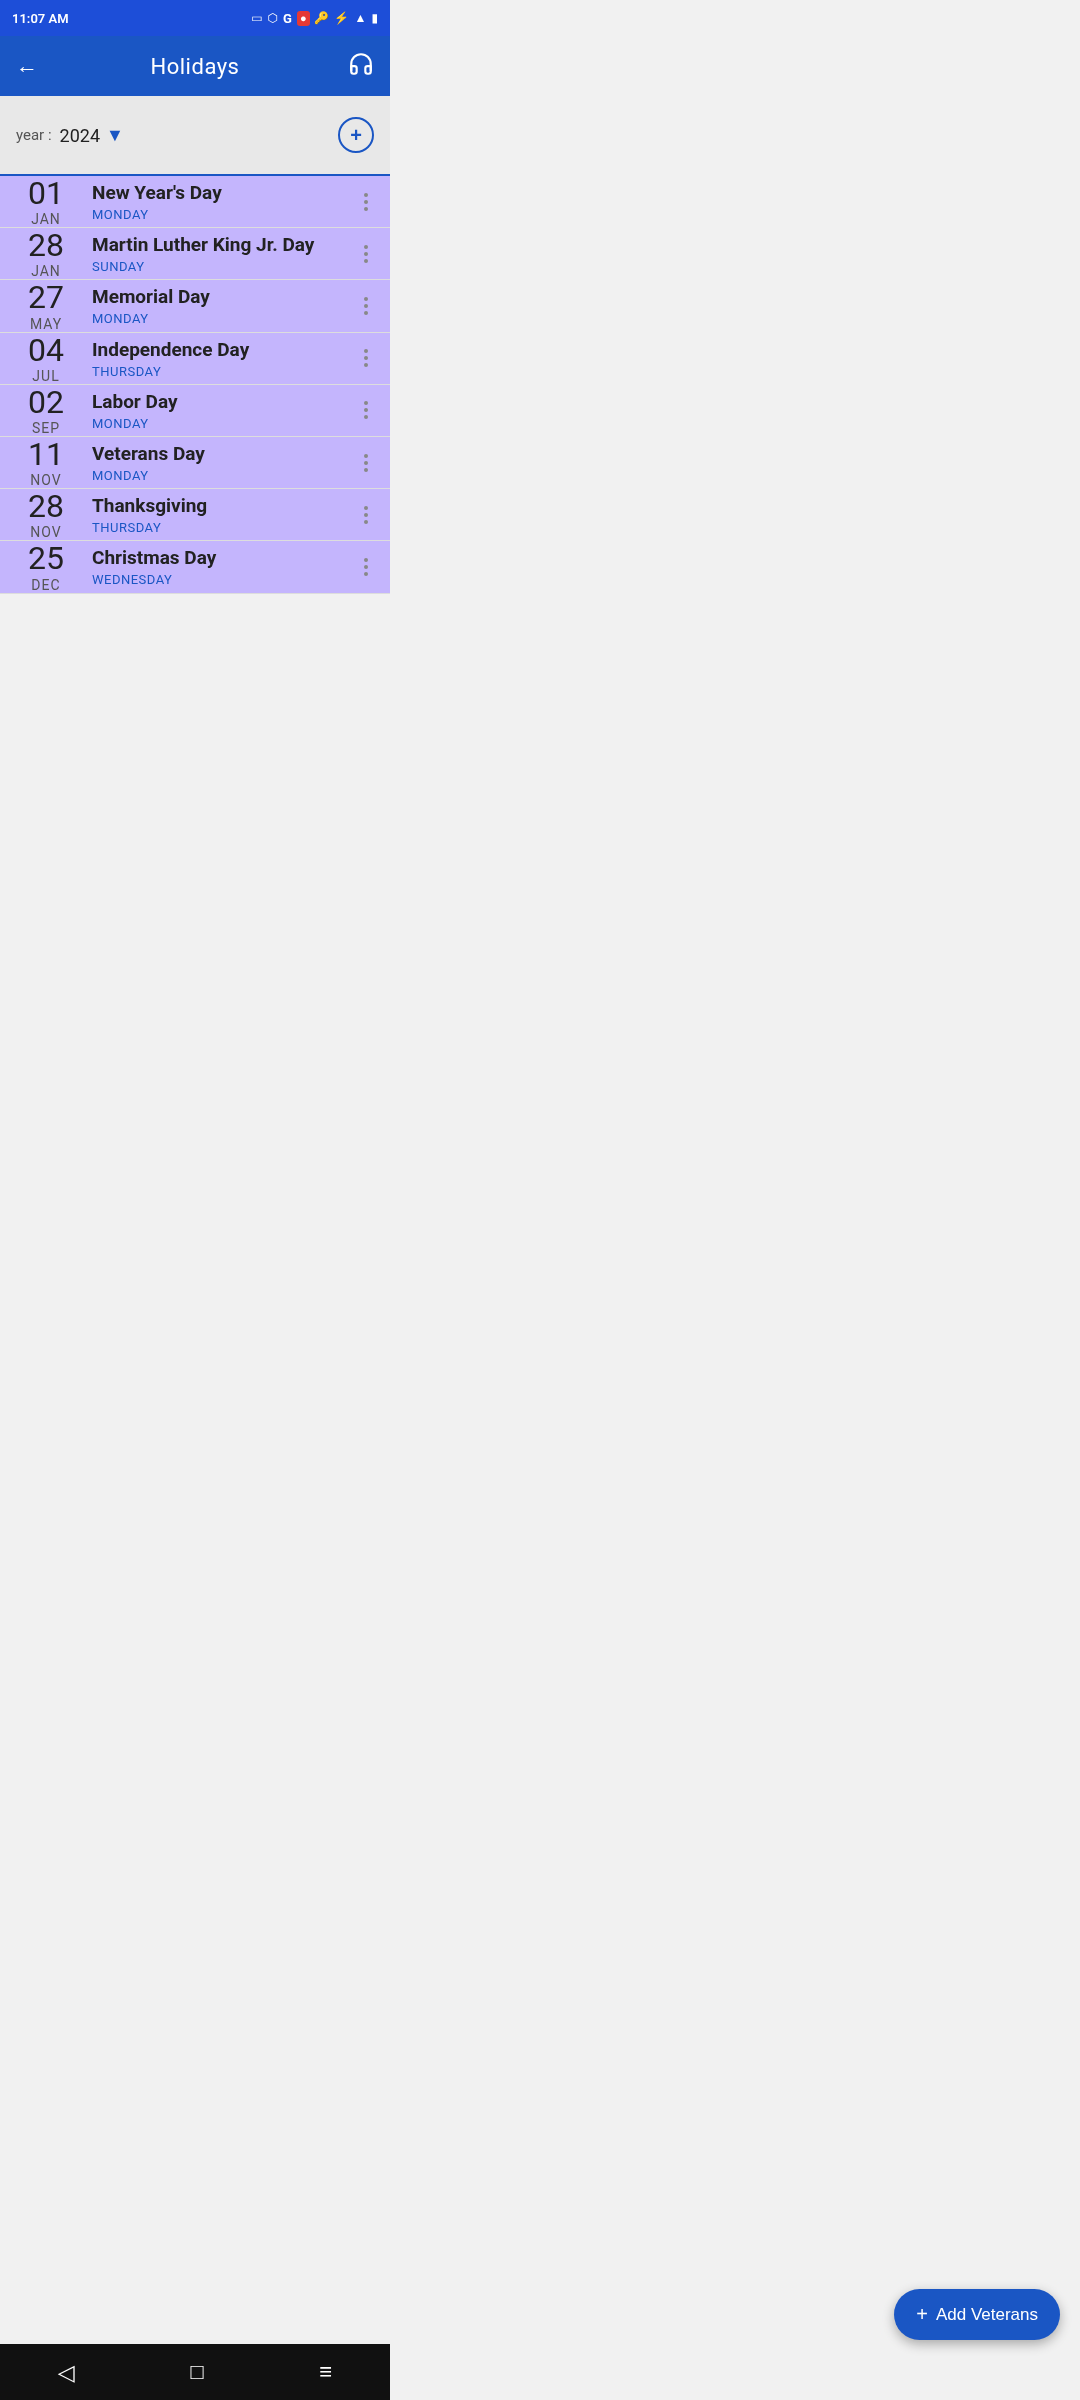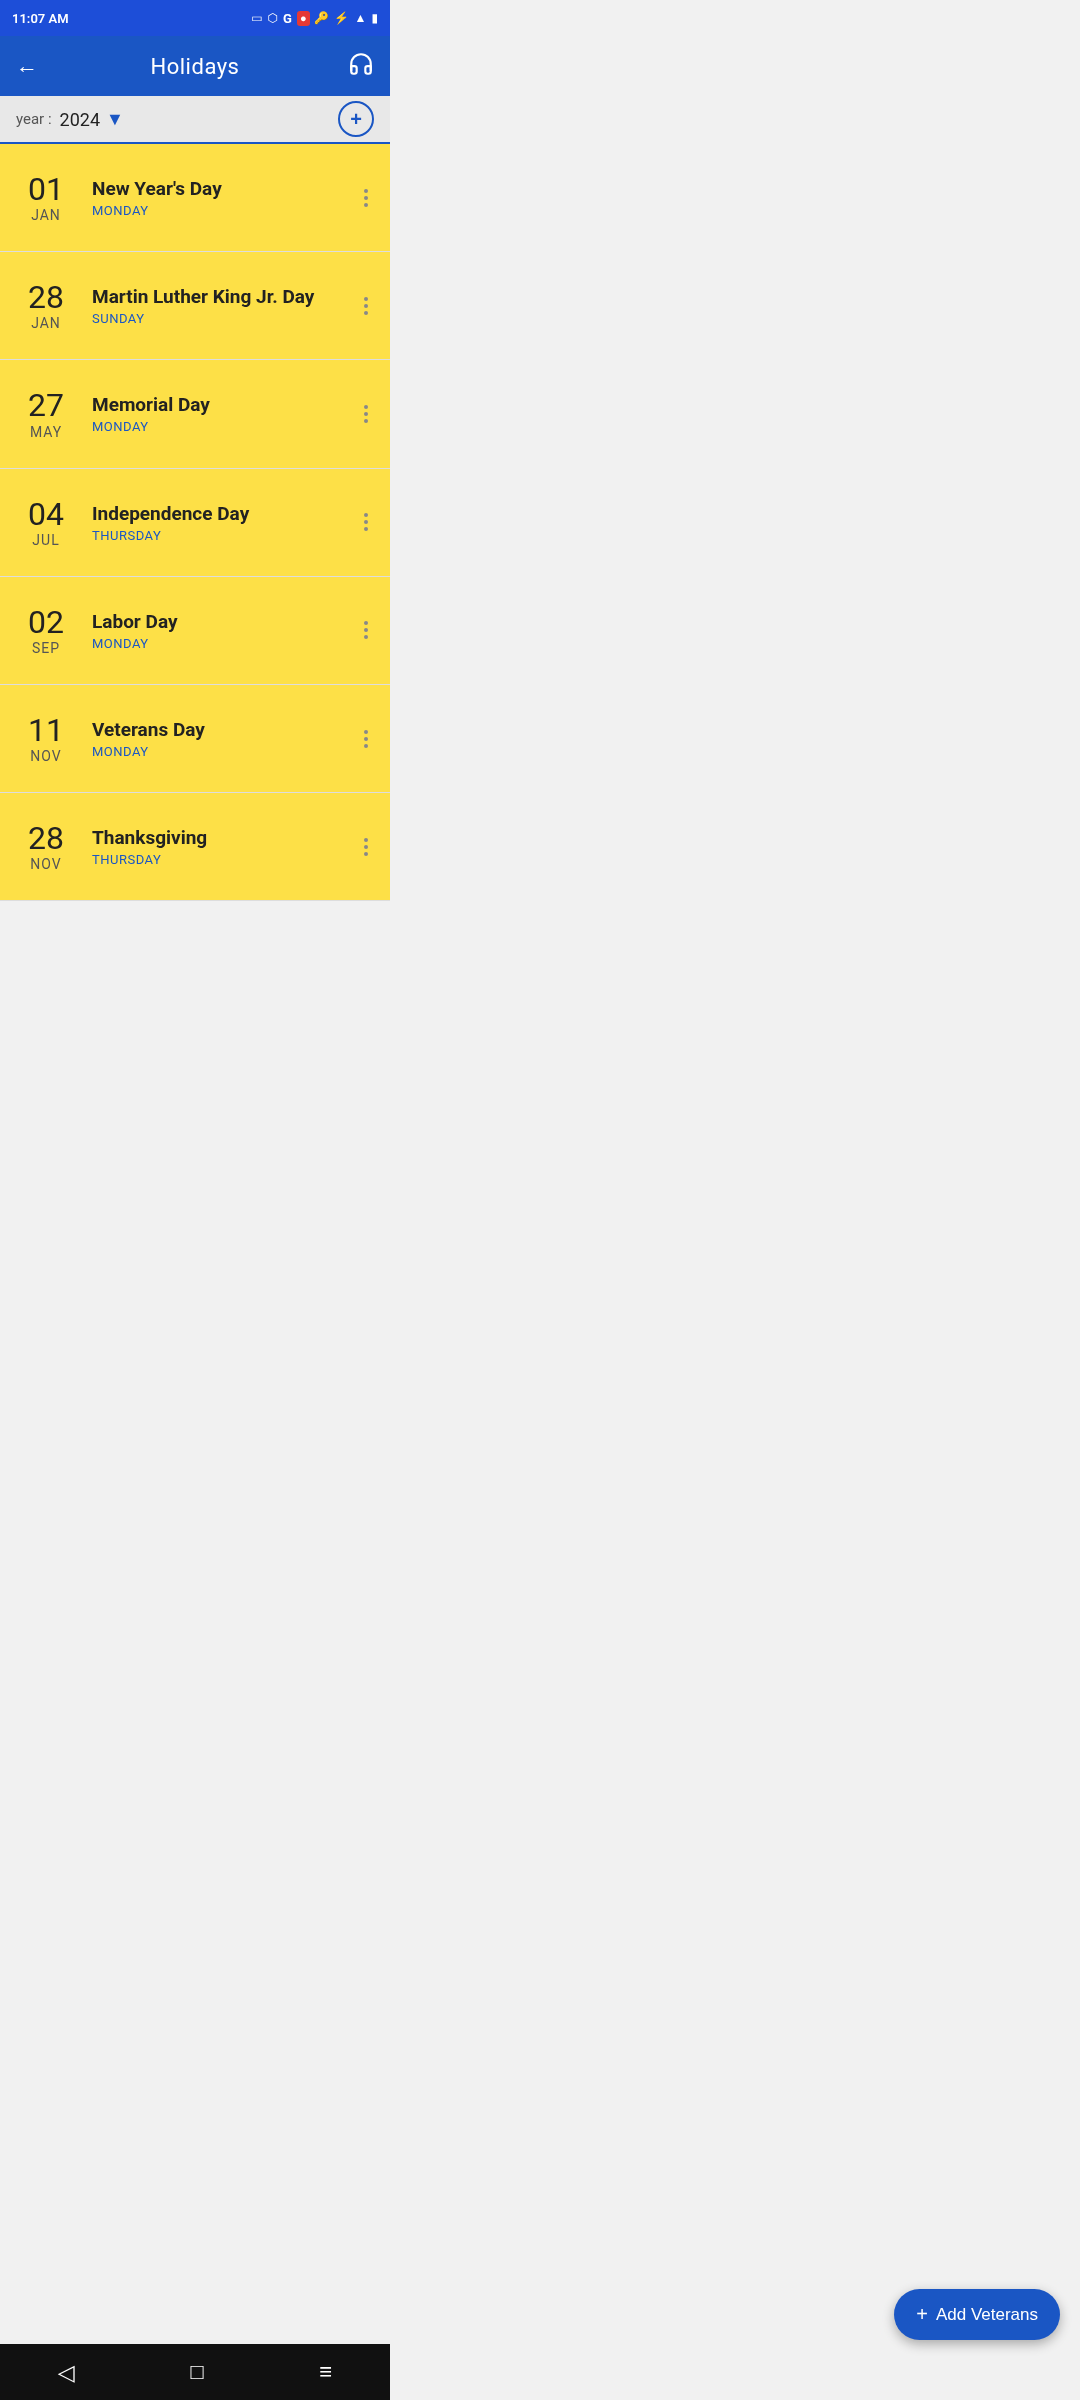--- a/index.html
+++ b/index.html
@@ -65,21 +65,21 @@
       width: 40px;
       text-align: right;
     }
 
     
     .year-selector {
       background: #e8e8e8;
       display: flex;
       align-items: center;
       padding: 10px 16px;
-      height: 48px;
+      height: 80px;
       border-bottom: 2px solid #1a56c4;
     }
     .year-label {
       color: #555;
       font-size: 15px;
       margin-right: 8px;
     }
     .year-dropdown {
       display: flex;
       align-items: center;
@@ -110,24 +110,24 @@
       font-weight: 700;
     }
 
     
     .holiday-list {
       background: #f1f1f1;
       padding-bottom: 90px;
     }
 
     .holiday-item {
-      background: #fde047;
-      display: flex;
-      align-items: center;
-      padding: 28px 16px;
+      background: #c4b5fd;
+      display: flex;
+      align-items: center;
+      padding: 0 16px;
       border-bottom: 1px solid #ddd;
       position: relative;
     }
 
     .holiday-date {
       display: flex;
       flex-direction: column;
       align-items: center;
       min-width: 60px;
       margin-right: 16px;
@@ -356,20 +356,35 @@
       <div class="holiday-info">
         <div class="holiday-name">Thanksgiving</div>
         <div class="holiday-weekday">THURSDAY</div>
       </div>
       <div class="holiday-more">
         <div class="more-dot"></div>
         <div class="more-dot"></div>
         <div class="more-dot"></div>
       </div>
     </div>
+    <div class="holiday-item">
+      <div class="holiday-date">
+        <span class="holiday-day-num">25</span>
+        <span class="holiday-month">DEC</span>
+      </div>
+      <div class="holiday-info">
+        <div class="holiday-name">Christmas Day</div>
+        <div class="holiday-weekday">WEDNESDAY</div>
+      </div>
+      <div class="holiday-more">
+        <div class="more-dot"></div>
+        <div class="more-dot"></div>
+        <div class="more-dot"></div>
+      </div>
+    </div>
   </div>
 
 <button class="add-holiday-btn">
   <span class="plus-icon">+</span>
   <span>Add Veterans</span>
 </button>
 
 <div class="bottom-nav">
   <span class="nav-btn">◁</span>
   <span class="nav-btn">□</span>

